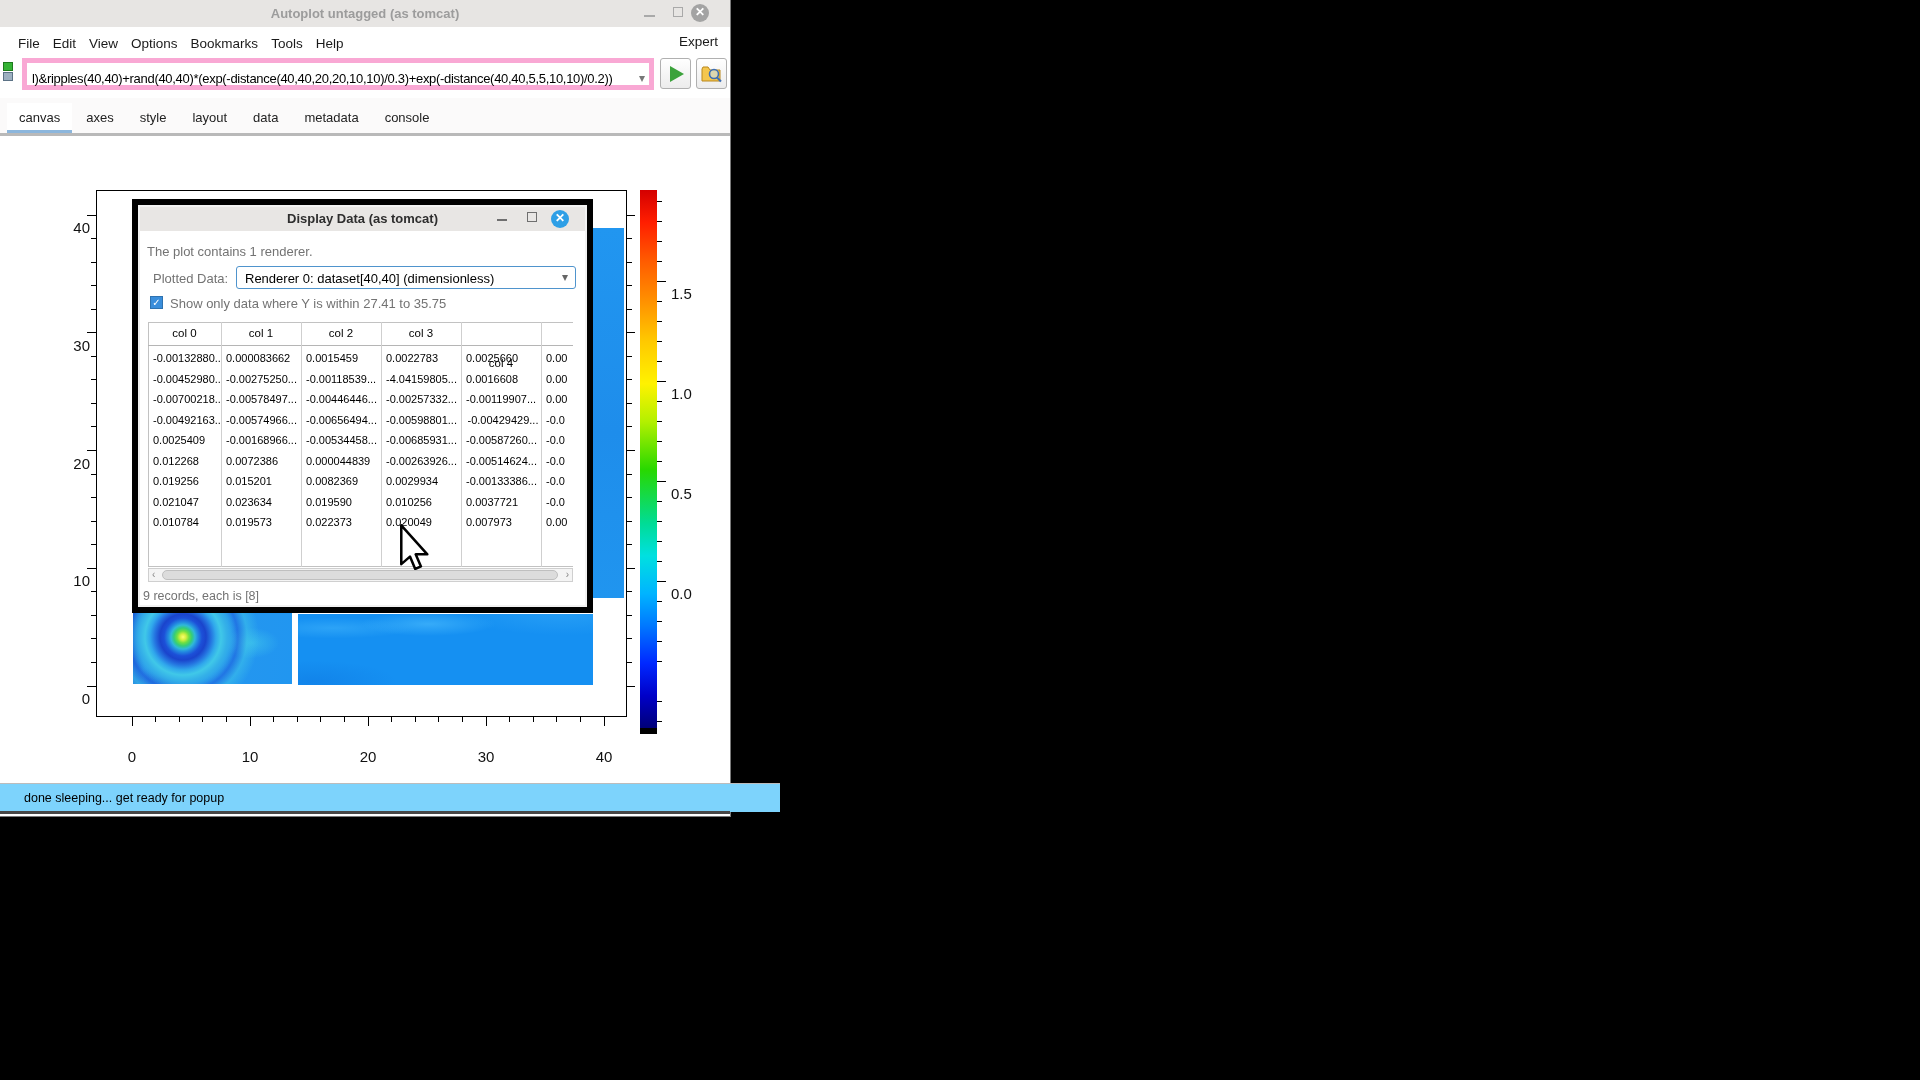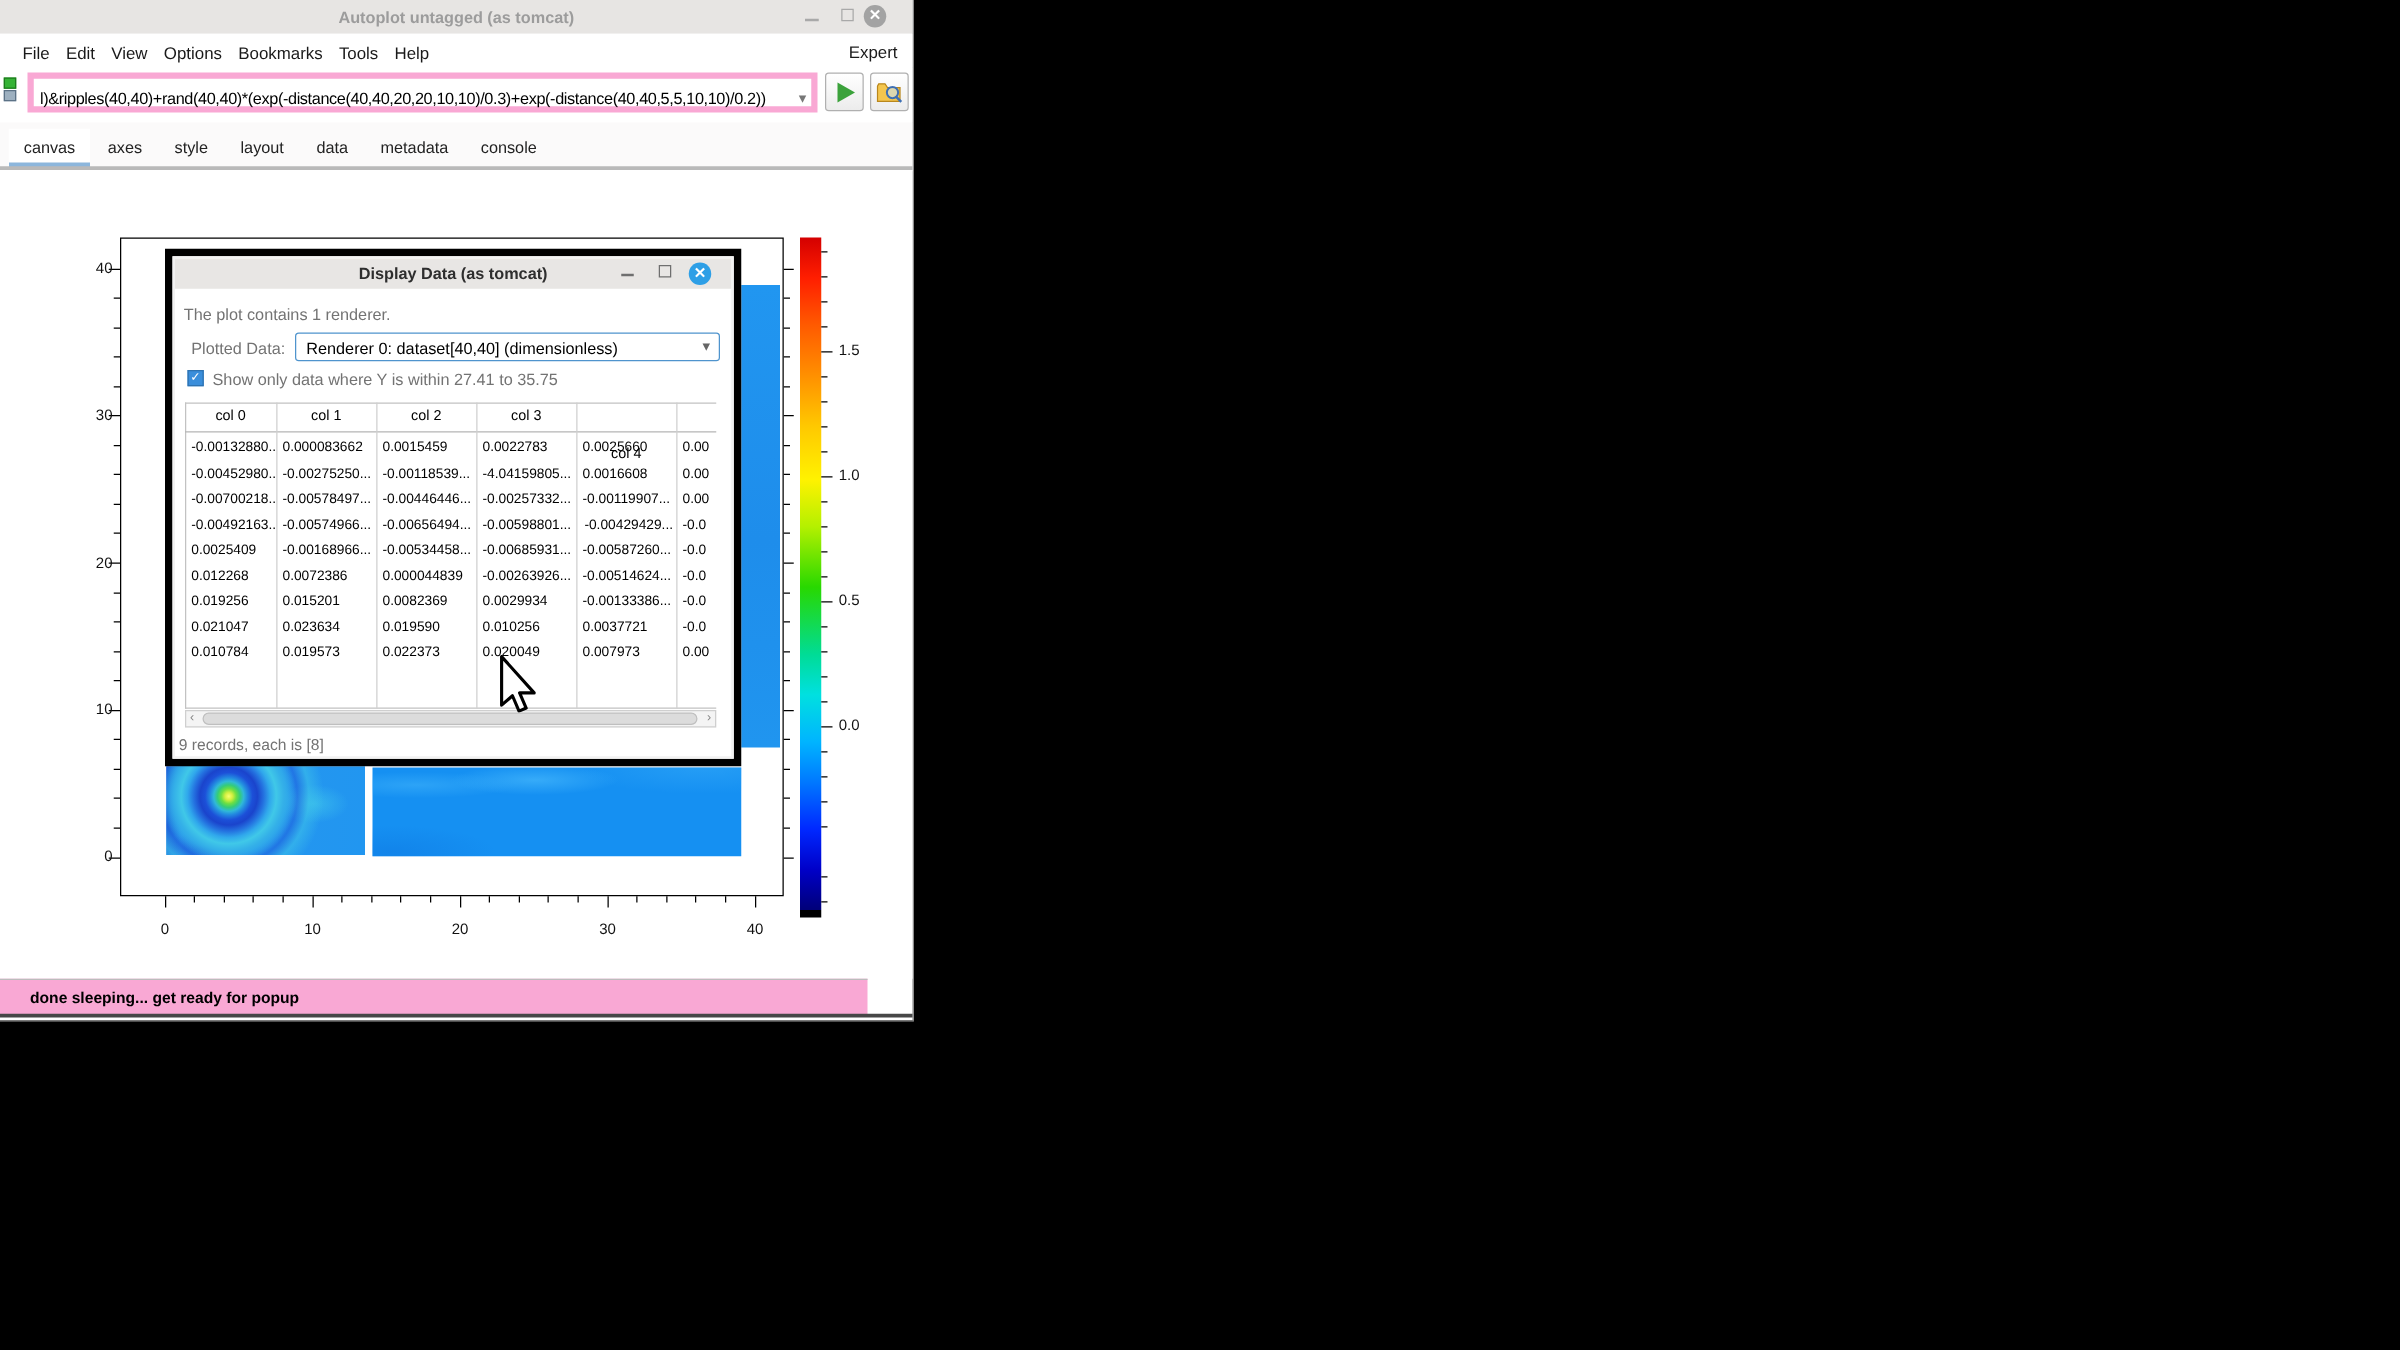--- a/index.html
+++ b/index.html
@@ -40,21 +40,21 @@
   #tabsrow{position:absolute;left:0;top:98px;width:730px;height:39px;background:#fbfafa;}
   #tabsrow .tab{position:relative;display:inline-block;top:5px;margin-left:0;padding:7px 12px 9px 12px;
     font-size:13px;color:#222;}
   #tabsrow .tab.selected{background:#fff;box-shadow:inset 0 -4px 0 #8cb6dc;}
   #tabs-divider{position:absolute;left:0;top:133px;width:730px;height:3px;background:#b9b9b9;}
   #canvas-bg{position:absolute;left:0;top:136px;width:730px;height:647px;background:#fff;}
   
   #plot-frame{position:absolute;left:96px;top:190px;width:531px;height:527px;
     border:1px solid #000;box-sizing:border-box;background:#fff;}
   .tick{position:absolute;background:#000;}
-  .ticklabel{position:absolute;font-size:12px;color:#111;}
+  .ticklabel{position:absolute;font-size:15px;color:#111;margin-top:12px;}
   
   #heat-strip{position:absolute;left:593px;top:228px;width:31px;height:370px;
     background:linear-gradient(180deg,#2196f0,#1e8deb 55%,#2095ef);}
   #heat-ring{position:absolute;left:133px;top:613px;width:159px;height:71px;
     background:
      radial-gradient(circle at 50px 24px,#f8ff70 0px,#d3ef40 3px,#6edf42 6px,#34cc7a 9px,#30b8d8 12px,#2288e0 15px,#1c50d8 19px,#1a44cc 23px,#2472e0 28px,#30a8ec 33px,#40c8e8 38px,#34b0e8 44px,rgba(40,150,235,0) 54px),
      radial-gradient(circle at 50px 24px,rgba(25,70,210,0) 46px,rgba(30,80,215,0.45) 55px,rgba(64,200,232,0.5) 64px,rgba(30,140,235,0) 76px),
      radial-gradient(ellipse 40px 22px at 118px 30px,rgba(70,210,235,0.55),rgba(70,210,235,0) 70%),
      radial-gradient(ellipse 50px 18px at 30px 66px,rgba(20,60,200,0.35),rgba(20,60,200,0) 70%),
      linear-gradient(95deg,#1a6ad8 0%,#2796ee 10%,#2196f0 100%);}
@@ -97,22 +97,22 @@
   #tbl-headline{position:absolute;left:148px;top:345px;width:425px;height:1px;background:#b5b5b5;}
   .thead{position:absolute;top:327px;height:14px;font-size:11.5px;color:#000;text-align:center;}
   .tcell{position:absolute;height:13px;font-size:11px;color:#000;white-space:nowrap;overflow:hidden;}
   
   #hscroll{position:absolute;left:148px;top:568px;width:425px;height:14px;background:#f4f4f4;
     border:1px solid #cfcfcf;box-sizing:border-box;}
   #hscroll .thumb{position:absolute;left:13px;top:1px;width:396px;height:10px;background:#dcdcdc;
     border:1px solid #bfbfbf;border-radius:5px;box-sizing:border-box;}
   #hscroll .arr{position:absolute;top:0px;font-size:10px;color:#888;line-height:12px;}
   
-  #statusbar{position:absolute;left:0;top:783px;width:694px;height:29px;background:#f9a8d4;
-    border-top:1px solid #bcbcbc;box-sizing:border-box;font-weight:bold;}
+  #statusbar{position:absolute;left:0;top:783px;width:780px;height:29px;background:#7dd3fc;
+    border-top:1px solid #bcbcbc;box-sizing:border-box;}
   #statusbar .stext{position:absolute;left:24px;top:7px;font-size:12.5px;color:#000;}
   #win-bottom-edge{position:absolute;left:0;top:811px;width:730px;height:3px;background:#474747;}
   #cursor{position:absolute;left:399px;top:524px;}
 </style>
 </head>
 <body>
 
 <div id="app-window">
 
   <div id="titlebar">

